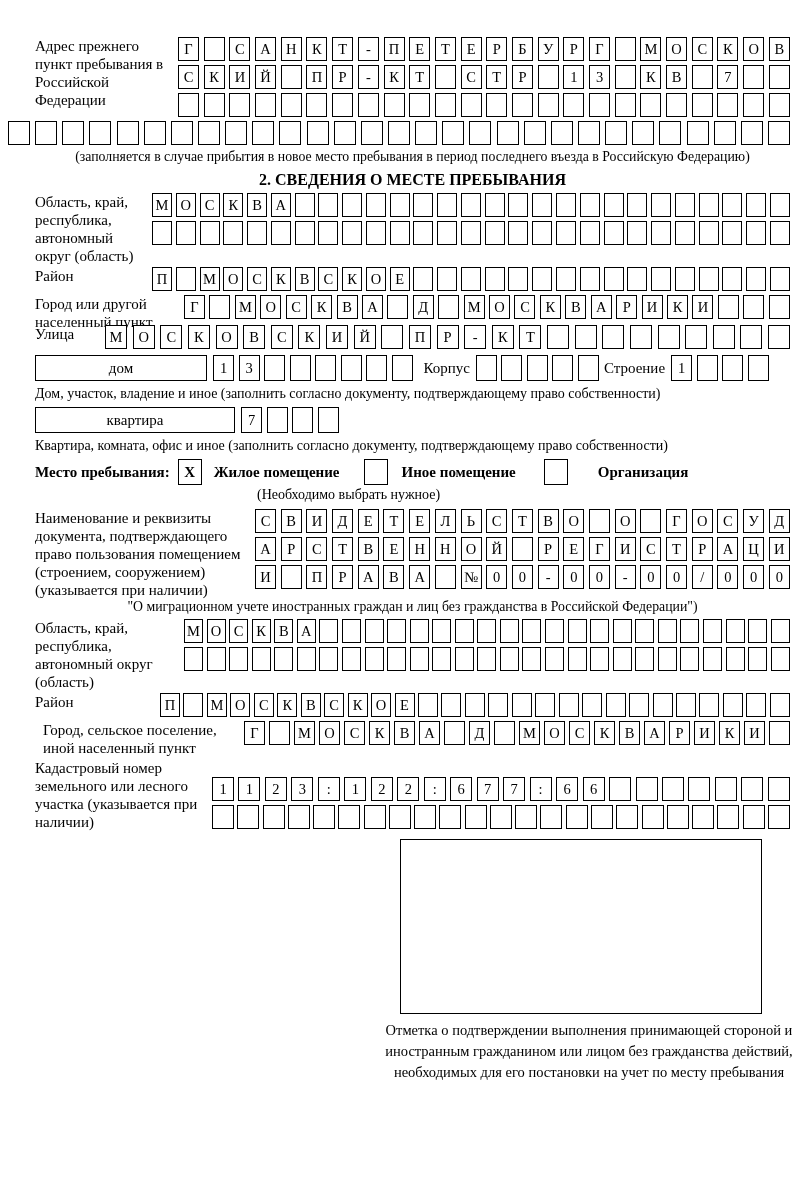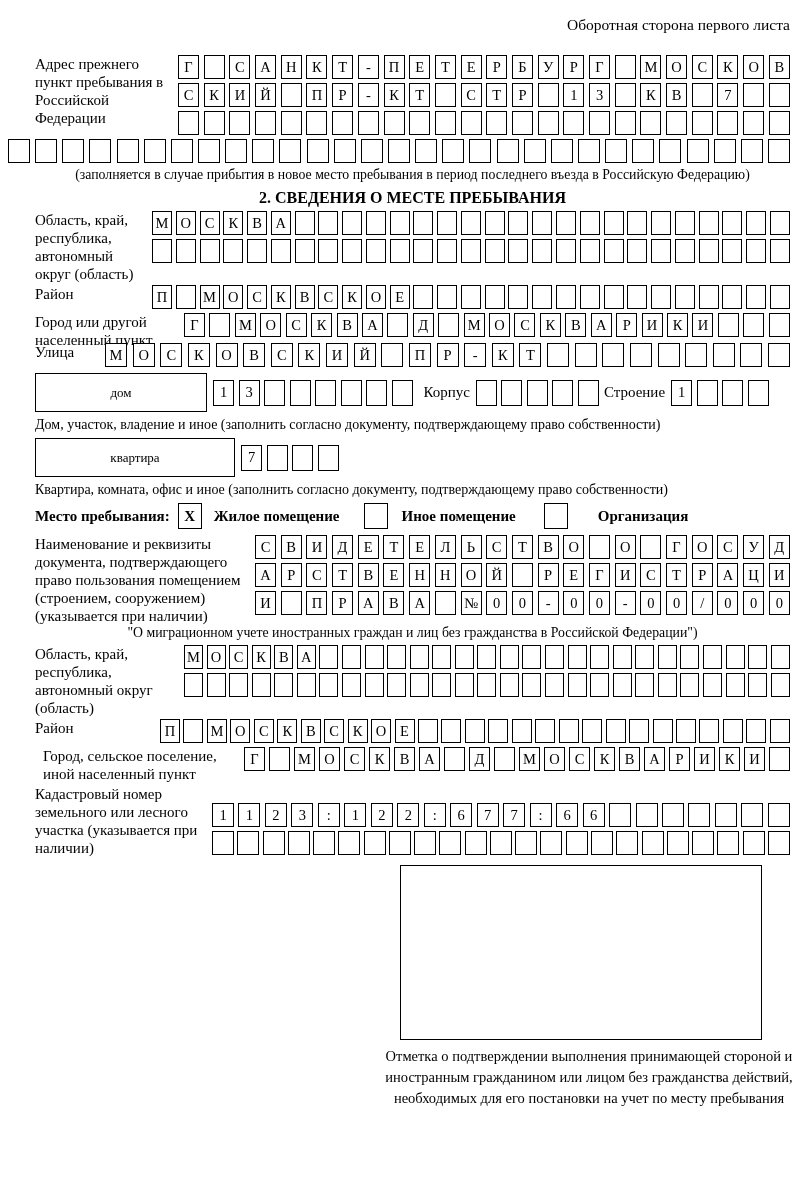--- a/index.html
+++ b/index.html
@@ -29,39 +29,38 @@
   .r-doc   { width:535px; } .r-doc .cbox{ width:21px; }
   .r-reg2  { width:606px; } .r-reg2 .cbox{ width:19px; }
   .r-dist2 { width:630px; } .r-dist2 .cbox{ width:20px; }
   .r-city2 { width:554px; } .r-city2 .cbox{ width:21px; }
   .r-cad   { width:578px; } .r-cad .cbox{ width:22px; }
   .note { font-size:13.8px; text-align:center; white-space:nowrap; }
   .note-left { font-size:14px; white-space:nowrap; }
   .sec-h { text-align:center; font-weight:bold; font-size:16px; }
   .inline-row { display:flex; align-items:center; }
   .wide-field {
-    border:1.7px solid #000; height:39px; display:flex; align-items:center;
-    justify-content:center; font-size:13px; flex:none;
+    border:1.7px solid #000; height:26px; display:flex; align-items:center;
+    justify-content:center; font-size:15px; flex:none;
   }
   .seq { display:inline-flex; gap:4.5px; margin-left:6px; }
   .seq .cbox { height:26px; width:21px; }
   .small-lbl { font-size:15px; flex:none; }
   .checkbox {
     width:24px; height:26px; border:1.7px solid #000; display:inline-flex;
     align-items:center; justify-content:center; font-size:15px; flex:none;
   }
   .stamp-box { width:362px; height:175px; border:1.7px solid #000; margin-left:365px; }
   .stamp-cap { width:412px; margin-left:348px; text-align:center; font-size:14.5px; line-height:21px; margin-top:6px; }
 </style>
 </head>
 <body>
 
 <div class="page">
 
-  <div class="hdr-right">Оборотная сторона первого листа</div>
 
   <div class="blk" style="margin-top:21px;">
     <div class="lbl" style="width:143px;">Адрес прежнего пункт пребывания в Российской Федерации</div>
     <div class="rows">
       <div class="brow r-prev">
           <span class="cbox">Г</span>
           <span class="cbox"></span>
           <span class="cbox">С</span>
           <span class="cbox">А</span>
           <span class="cbox">Н</span>
@@ -375,20 +374,21 @@
 
   <div class="inline-row" style="margin-top:5px;font-weight:bold;">
     <div class="small-lbl">Место пребывания:</div>
     <div class="checkbox" style="margin-left:8px;">X</div>
     <div class="small-lbl" style="margin-left:12px;">Жилое помещение</div>
     <div class="checkbox" style="margin-left:24px;"></div>
     <div class="small-lbl" style="margin-left:14px;">Иное помещение</div>
     <div class="checkbox" style="margin-left:28px;"></div>
     <div class="small-lbl" style="margin-left:30px;">Организация</div>
   </div>
+  <div class="note-left" style="margin-left:222px; margin-top:2px;">(Необходимо выбрать нужное)</div>
 
   <div class="blk" style="margin-top:6px;">
     <div class="lbl" style="width:220px;">Наименование и реквизиты документа, подтверждающего право пользования помещением (строением, сооружением) (указывается при наличии)</div>
     <div class="rows">
       <div class="brow r-doc">
           <span class="cbox">С</span>
           <span class="cbox">В</span>
           <span class="cbox">И</span>
           <span class="cbox">Д</span>
           <span class="cbox">Е</span>

